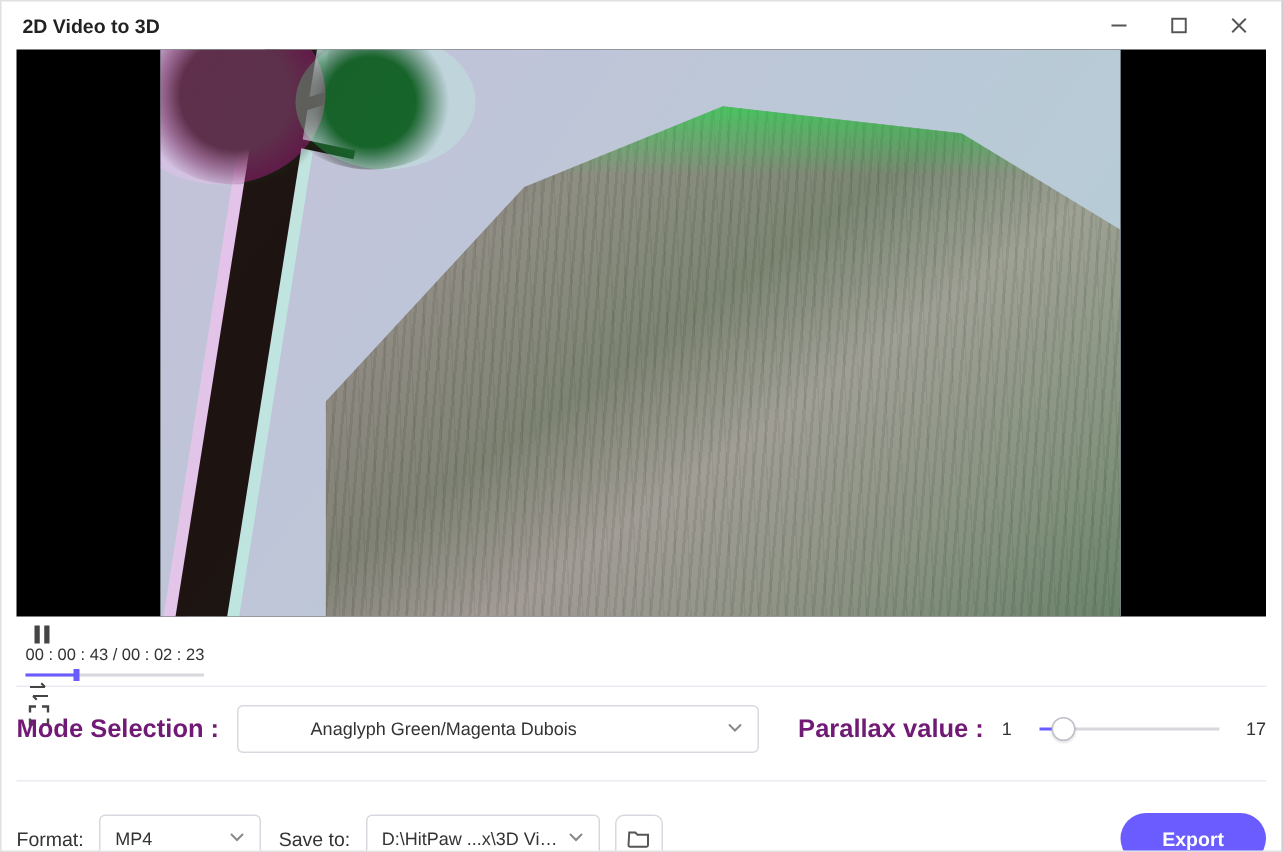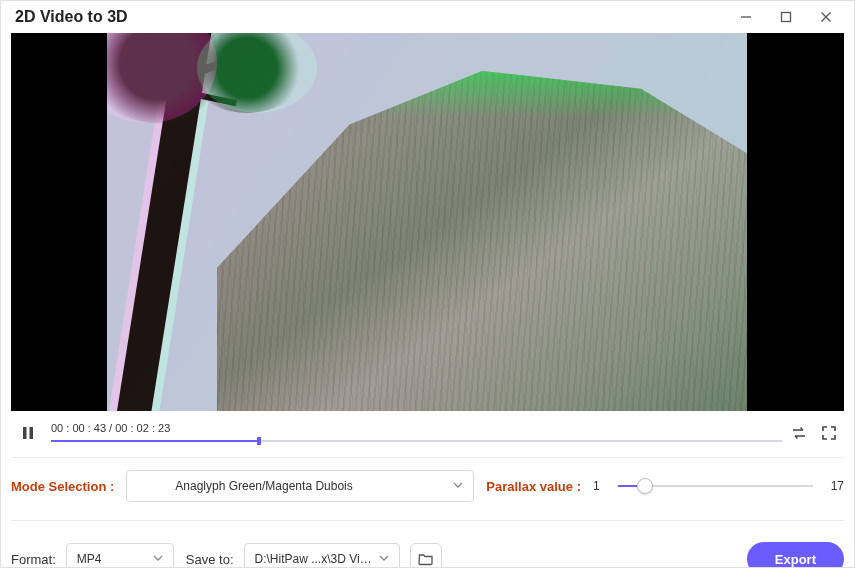--- a/index.html
+++ b/index.html
@@ -1,53 +1,53 @@
 <!DOCTYPE html>
 <html><head>
 <meta charset="utf-8">
 <style>
 * { box-sizing: border-box; margin: 0; padding: 0; font-family: -apple-system, BlinkMacSystemFont, "Segoe UI", Arial, sans-serif; }
 body { width: 855px; height: 568px; background: #fff; overflow: hidden; border: 1px solid #e0e0e0; }
 
-.titlebar { height: 32px; display: flex; align-items: center; padding: 0 8px 0 14px; font-size: 16px; font-weight: 600; color: #222; }
+.titlebar { height: 32px; display: flex; align-items: center; padding: 0 8px 0 14px; font-size: 13px; font-weight: 600; color: #222; }
 .titlebar .spacer { flex: 1; }
 .win-btn { width: 40px; height: 32px; display: flex; align-items: center; justify-content: center; color: #555; cursor: pointer; }
 .win-btn svg { width: 12px; height: 12px; }
 
 .video-area { margin: 0 10px; height: 378px; background: #000; position: relative; overflow: hidden; }
 .video-frame { position: absolute; left: 96px; top: 0; width: 640px; height: 378px; background: linear-gradient(180deg,#b8c6d6 0%,#c3cfd9 100%); overflow: hidden; }
 .csky { position:absolute; inset:0; background:#bcc8d7; }
 .cliff { position:absolute; left:110px; top:20px; right:0px; bottom:0; background: linear-gradient(145deg,#6b7565 0%,#8b9280 25%,#7d8472 45%,#a49b96 60%,#938a85 80%,#7a7570 100%); clip-path: polygon(25% 20%, 50% 5%, 80% 10%, 100% 28%, 100% 100%, 0% 100%, 0% 60%); }
 .cliff::after { content:""; position:absolute; inset:0; background: repeating-linear-gradient(95deg, rgba(0,0,0,0.08) 0 2px, transparent 2px 6px), repeating-linear-gradient(88deg, rgba(0,0,0,0.05) 0 1px, transparent 1px 9px); }
 .treeL { position:absolute; left:0; top:0; width:160px; height:378px; }
 .trunk { position:absolute; left:40px; top:-20px; width:34px; height:420px; background:#1b1510; transform: rotate(9deg); }
 .branch { position:absolute; background:#1b1510; }
 .foliage { position:absolute; border-radius:50%; background: radial-gradient(circle,#153514 40%, transparent 70%); }
 .ghost-m { position:absolute; background: rgba(255,0,200,0.55); mix-blend-mode: screen; }
 .ghost-g { position:absolute; background: rgba(0,255,80,0.55); mix-blend-mode: screen; }
 .edge-g { position:absolute; left:110px; top:20px; right:0; bottom:0; clip-path: polygon(25% 20%, 50% 5%, 80% 10%, 100% 28%, 100% 100%, 0% 100%, 0% 60%); }
 .edge-g::before { content:""; position:absolute; top:-6px; left:-6px; right:-6px; height:70px; background: linear-gradient(180deg, rgba(0,255,60,0.7), transparent); }
 .tint { position:absolute; inset:0; background: linear-gradient(125deg, rgba(255,0,200,0.12), rgba(0,255,80,0.12)); mix-blend-mode: overlay; }
 
-.controls-row { margin: 0 10px; height: 40px; display: flex; align-items: center; background:#fff; padding-top:4px; }
+.controls-row { margin: 0 10px; height: 40px; display: flex; align-items: flex-start; background:#fff; padding-top:4px;flex-direction:column; }
 .play-btn { width: 34px; display:flex; align-items:center; justify-content:center; cursor:pointer; color:#444; }
 .play-btn svg { width:16px; height:16px; }
 .time-stack { flex:1; display:flex; flex-direction:column; justify-content:center; padding: 0 2px 0 6px; }
 .time-text { font-size: 11px; color:#333; margin-bottom:4px; }
 .seek { position:relative; height:6px; }
 .seek-track { position:absolute; left:0; right:0; top:2px; height:2px; background:#d7d7de; }
 .seek-fill { position:absolute; left:0; top:2px; height:2px; background:#6a5cff; width:28.5%; }
 .seek-thumb { position:absolute; top:-1px; left:28.5%; width:4px; height:8px; background:#6a5cff; transform:translateX(-50%); }
 .ctrl-icon { width: 30px; display:flex; align-items:center; justify-content:center; cursor:pointer; color:#444; }
 .ctrl-icon svg { width:16px; height:16px; }
 
 .sep { height:1px; background:#eceaf1; margin: 6px 10px 0; }
 
 .mode-row { margin: 10px 10px 0; height: 36px; display:flex; align-items:center; gap: 12px; }
-.lbl-strong { font-size:13px; font-weight:700; color:#c2410c; white-space:nowrap; }
+.lbl-strong { font-size:17px; font-weight:700; color:#701a75; white-space:nowrap; }
 .select-box { height:32px; border:1px solid #d9d7e0; border-radius:4px; display:flex; align-items:center; padding: 0 10px; background:#fff; cursor:pointer; font-size:12px; color:#333; position:relative; }
 .select-box .chev { position:absolute; right:10px; color:#888; }
 .mode-select { flex:0 0 348px;padding-left:48px; }
 .parallax-min, .parallax-max { font-size:12px; color:#333; }
 .px-slider { flex:1; position:relative; height:20px; margin: 0 6px; }
 .px-track-l { position:absolute; left:0; top:9px; height:2px; background:#6a5cff; width:14%; }
 .px-track-r { position:absolute; right:0; top:9px; height:2px; background:#d7d7de; width:86%; }
 .px-thumb { position:absolute; left:14%; top:2px; width:16px; height:16px; border-radius:50%; background:#fff; border:1px solid #bfbfca; transform:translateX(-50%); box-shadow:0 1px 2px rgba(0,0,0,0.15); }
 
 .bottom-row { margin: 18px 10px 0; height: 40px; display:flex; align-items:center; gap: 10px; }
@@ -137,21 +137,21 @@
 <div class="mode-row">
   <span class="lbl-strong">Mode Selection :</span>
   <div class="select-box mode-select">
     <span>Anaglyph Green/Magenta Dubois</span>
     <span class="chev">
       <svg width="10" height="10" viewBox="0 0 10 10">
           <path d="M1 3 L5 7 L9 3" fill="none" stroke="currentColor" stroke-width="1.3"></path>
         </svg>
     </span>
   </div>
-  <span class="lbl-strong" style="">Parallax value :</span>
+  <span class="lbl-strong" style="margin-left:14px;">Parallax value :</span>
   <span class="parallax-min">1</span>
   <div class="px-slider">
     <div class="px-track-r"></div>
     <div class="px-track-l"></div>
     <div class="px-thumb"></div>
   </div>
   <span class="parallax-max">17</span>
 </div>
 
 <div class="sep" style="margin-top:16px;"></div>

